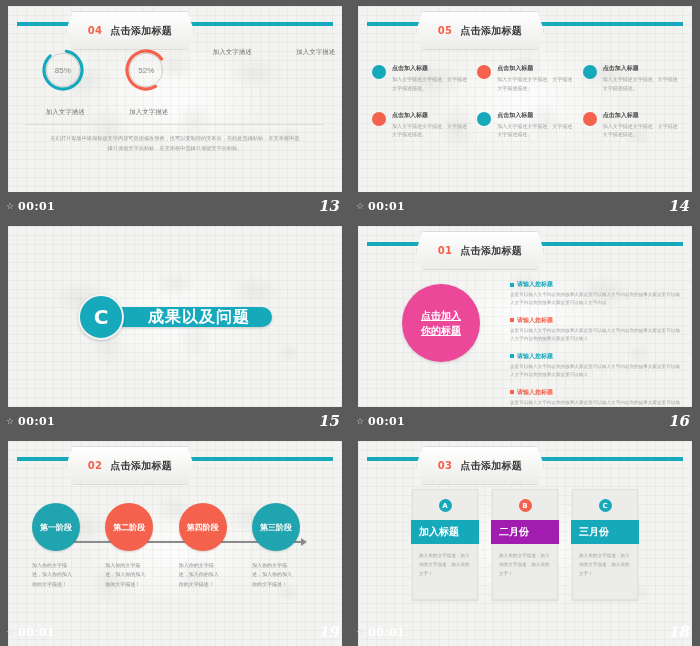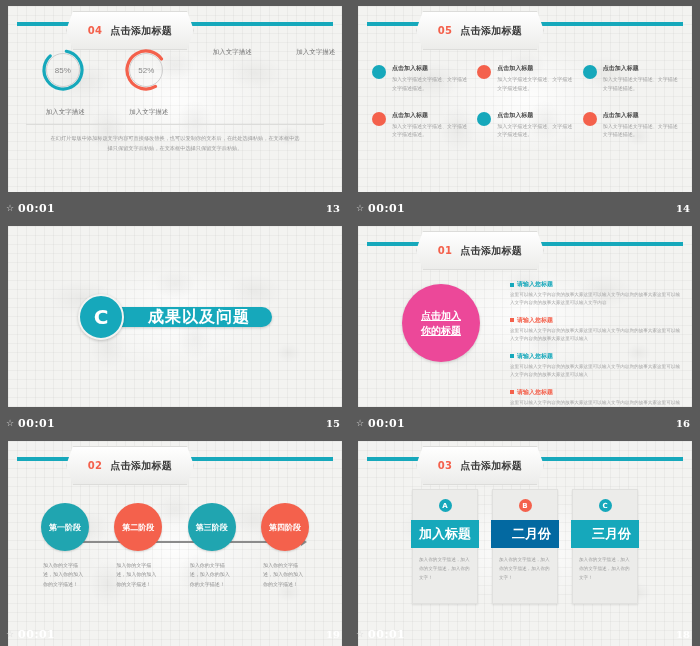--- a/index.html
+++ b/index.html
@@ -63,21 +63,21 @@
   
   .foot{
     position:absolute;left:0;right:0;bottom:0;height:auto;
     display:flex;align-items:center;justify-content:space-between;
     padding:3px 10px 5px 6px;box-sizing:border-box;
     font-family:"DejaVu Serif","Liberation Serif",serif;
   }
   .foot .left{display:flex;align-items:center;gap:4px;}
   .foot .star{color:#d8d8d8;font-size:9px;line-height:1;}
   .foot .time{color:#ffffff;font-size:11px;font-weight:bold;letter-spacing:.5px;}
-  .foot .pg{color:#ffffff;font-size:10px;font-weight:bold;}
+  .foot .pg{color:#ffffff;font-size:15px;font-weight:bold;font-style:italic;}
 
   
   .donuts{position:absolute;left:0;right:0;top:42px;display:flex;justify-content:space-around;}
   .donut-wrap{display:flex;flex-direction:column;align-items:flex-end;gap:16px;width:70px;}
   .donut{position:relative;width:44px;height:44px;}
   .donut .ring{
     position:absolute;left:5px;top:5px;width:32px;height:32px;border-radius:50%;
     border:1px solid #cfcfcf;background:transparent;
   }
   .donut .arc{position:absolute;inset:0;}
@@ -127,21 +127,21 @@
   .blk h4{margin:0 0 2px 0;font-size:6px;font-weight:bold;display:flex;align-items:center;gap:3px;}
   .blk h4 .sq{width:4px;height:4px;display:inline-block;}
   .blk h4.teal{color:#16a8bb;} .blk h4.teal .sq{background:#16a8bb;}
   .blk h4.red{color:#f4614c;} .blk h4.red .sq{background:#f4614c;}
   .blk p{margin:0;font-size:4.6px;color:#a2a2a2;line-height:1.85;}
 
   
   .stageline{position:absolute;left:40px;right:40px;top:100px;height:2px;background:#8b8b8b;}
   .stageline:after{content:"";position:absolute;right:-5px;top:-3px;border-left:6px solid #8b8b8b;border-top:4px solid transparent;border-bottom:4px solid transparent;}
   .stages{position:absolute;left:24px;right:24px;top:62px;display:flex;justify-content:space-between;}
-  .stage{display:flex;flex-direction:column;align-items:center;width:66px;}
+  .stage{display:flex;flex-direction:column;align-items:flex-start;width:66px;}
   .stage .sc{
     width:48px;height:48px;border-radius:50%;display:flex;align-items:center;justify-content:center;
     color:#fff;font-size:8px;font-weight:bold;position:relative;z-index:2;
     box-shadow:0 1px 2px rgba(0,0,0,0.14);
   }
   .stage .sc.teal{background:#20a5b0;}
   .stage .sc.red{background:#f4614c;}
   .stage p{margin:10px 0 0 0;font-size:5px;color:#8d8d8d;line-height:1.85;text-align:left;width:44px;}
 
   
@@ -152,25 +152,25 @@
     display:flex;flex-direction:column;align-items:center;
     padding:9px 6px 20px 6px;box-sizing:border-box;
   }
   .card .badge{
     width:13px;height:13px;border-radius:50%;display:flex;align-items:center;justify-content:center;
     color:#fff;font-size:7px;font-weight:bold;margin-bottom:8px;
   }
   .card .badge.teal{background:#16a8bb;}
   .card .badge.red{background:#f4614c;}
   .card .cap{
-    width:100%;text-align:right;color:#fff;font-size:13px;font-weight:bold;
+    width:100%;text-align:left;color:#fff;font-size:10px;font-weight:bold;
     padding:5px 8px;margin-bottom:8px;
   }
   .card .cap.teal{background:#16a8bb;}
-  .card .cap.red{background:#0369a1;}
+  .card .cap.red{background:#a21caf;}
   .card p{margin:0;font-size:4.6px;color:#9b9b9b;line-height:1.95;align-self:flex-start;}
 </style>
 </head>
 <body>
 
 <div class="grid">
 
   <div class="cell r1">
     <div class="slide">
       <div class="paper"></div>
@@ -385,25 +385,25 @@
       <div class="stages">
         <div class="stage">
           <div class="sc teal">第一阶段</div>
           <p>加入你的文字描述，加入你的加入你的文字描述！</p>
         </div>
         <div class="stage">
           <div class="sc red">第二阶段</div>
           <p>加入你的文字描述，加入你的加入你的文字描述！</p>
         </div>
         <div class="stage">
+          <div class="sc red">第四阶段</div>
+          <p>加入你的文字描述，加入你的加入你的文字描述！</p>
+        </div>
+        <div class="stage">
           <div class="sc teal">第三阶段</div>
-          <p>加入你的文字描述，加入你的加入你的文字描述！</p>
-        </div>
-        <div class="stage">
-          <div class="sc red">第四阶段</div>
           <p>加入你的文字描述，加入你的加入你的文字描述！</p>
         </div>
       </div>
     </div>
     <div class="foot">
       <div class="left">
         <span class="star">☆</span>
         <span class="time">00:01</span>
       </div>
       <span class="pg">19</span>

